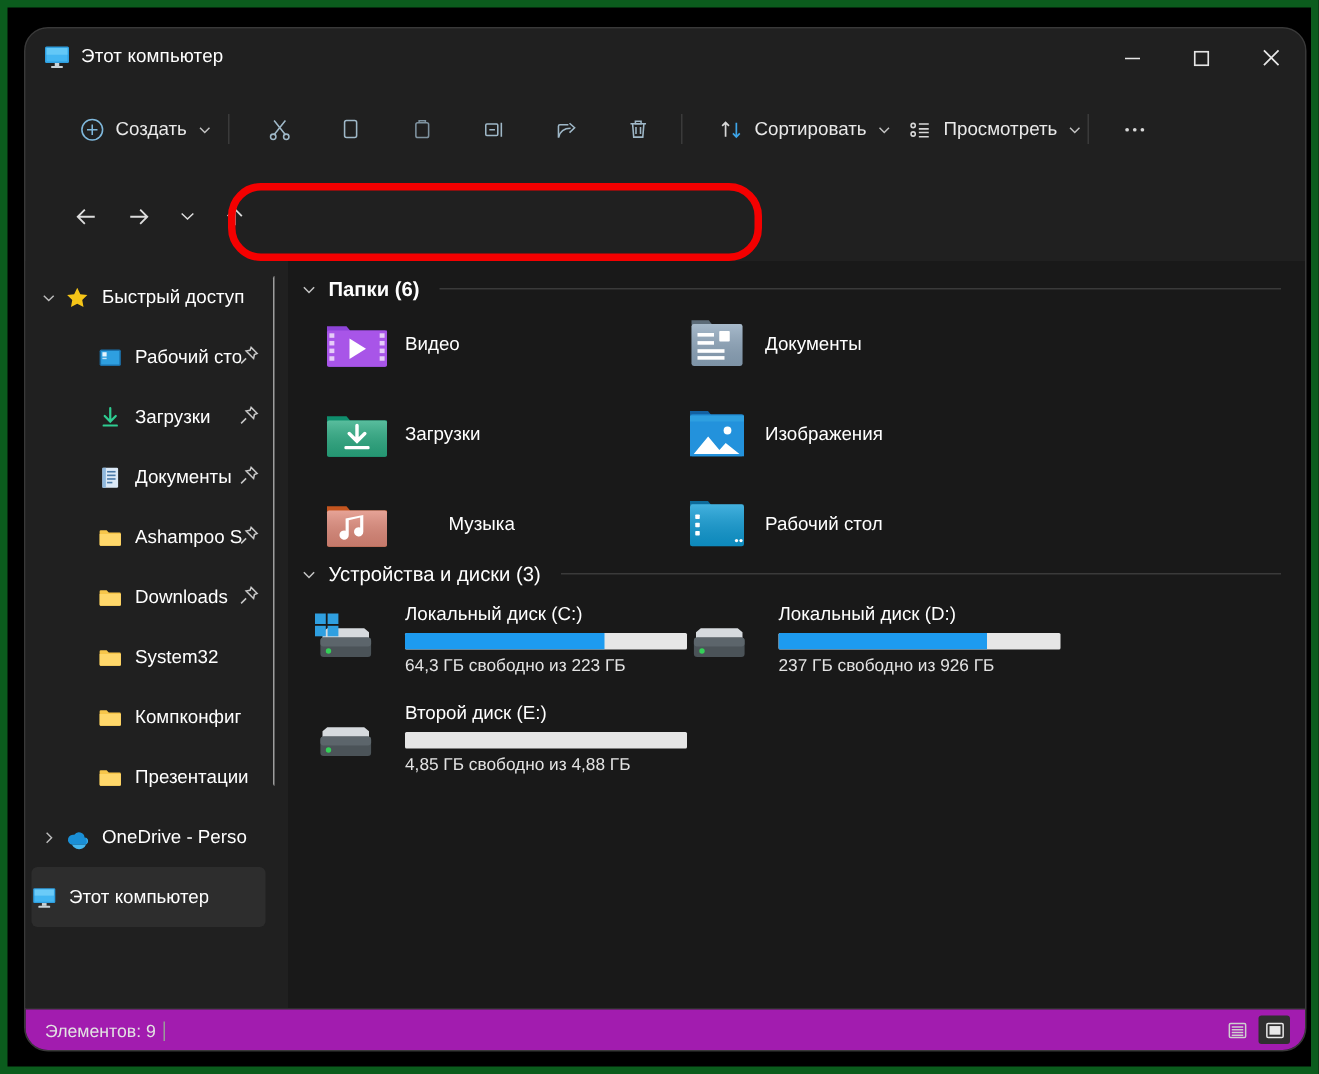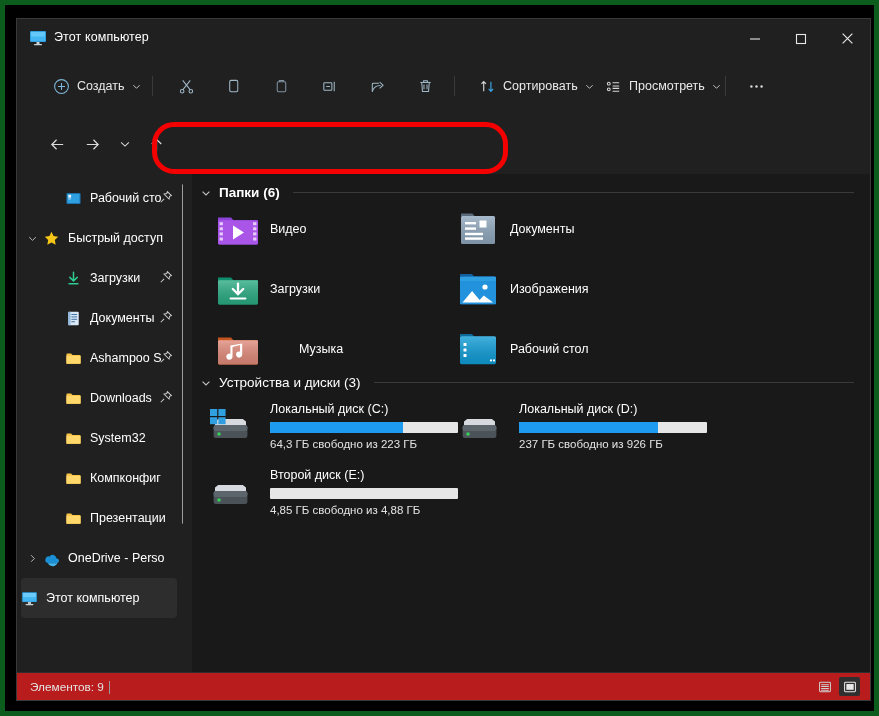--- a/index.html
+++ b/index.html
@@ -16,21 +16,21 @@
   }
   #desk{
     position:absolute; left:5px; top:5px; width:869px; height:706px;
     background:#000000;
   }
   
   #win{
     position:absolute; left:11px; top:13px; width:855px; height:683px;
     background:#202020;
     border:1px solid #393939;
-    border-radius:0;
+    border-radius:16px;
     overflow:hidden;
   }
 
   
   #titlebar{
     position:absolute; left:0; top:0; width:100%; height:39px;
     background:#202020;
   }
   #title-ico{
     position:absolute; left:12px; top:10px; width:18px; height:18px;
@@ -167,21 +167,21 @@
   .dbar{
     position:absolute; left:62px; top:20px; width:188px; height:11px;
     background:#e6e6e6; border-radius:1px; overflow:hidden;
   }
   .dbar i{ display:block; height:100%; background:#1d9bf0; }
   .dfree{ position:absolute; left:62px; top:36px; font-size:11.5px; color:#e3e3e3; white-space:nowrap; }
 
   
   #status{
     position:absolute; left:0; bottom:0; width:100%; height:28px;
-    background:#b91c1c; border-top:1px solid #2e2e2e;
+    background:#a21caf; border-top:1px solid #2e2e2e;
   }
   #status-txt{
     position:absolute; left:13px; top:7px; font-size:11.8px; color:#e3e3e3;
     white-space:nowrap;
   }
   #status-sep{
     position:absolute; left:92px; top:8px; width:1px; height:13px; background:#9a9a9a;
   }
   .vbtn{
     position:absolute; top:4px; width:21px; height:19px;
@@ -397,46 +397,46 @@
       <span id="search-ph">Поиск в: Этот компью...</span>
     </div>
   </div>
 
   <div id="redbox"></div>
 
   <div id="body">
 
     <div id="sidebar">
       <div id="sb-list" style="position:absolute;left:0;top:4px;width:164px;">
-              <div class="sb-row indent1">
-                <span class="sb-chev"></span>
-                <svg width="17" height="17" viewBox="0 0 24 24" class="sb-ico">
-                  <rect x="2" y="4.2" width="20" height="15.6" rx="1.6" fill="#1b6fa8"></rect>
-                  <rect x="3.4" y="5.6" width="17.2" height="12.8" fill="#2e9fe0"></rect>
-                  <rect x="4.6" y="6.8" width="4" height="4" fill="#e6f4fd"></rect>
-                  <rect x="4.6" y="12" width="4" height="1.3" fill="#bfe3f8"></rect>
-                </svg>
-                <span class="sb-lbl">Рабочий сто</span>
-                <svg viewBox="0 0 16 16" class="sb-pin">
-                  <g fill="none" stroke="#c9c9c9" stroke-width="1.15">
-                    <path d="M9.6 1.8l4.6 4.6-2.1.9-.6 3-5.7-5.7 3-.6z"></path>
-                    <path d="M5.8 10.2L2 14"></path>
-                  </g>
-                </svg>
-              </div>
               <div class="sb-row">
                 <span class="sb-chev">
                   <svg viewBox="0 0 14 14" width="11" height="11">
                     <path d="M2.8 5.2L7 9.4l4.2-4.2" fill="none" stroke="#bdbdbd" stroke-width="1.2"></path>
                   </svg>
                 </span>
                 <svg width="17" height="17" viewBox="0 0 24 24" class="sb-ico">
                   <path d="M12 2.6l2.9 6 6.6.9-4.8 4.6 1.2 6.6L12 17.6 6.1 20.7l1.2-6.6L2.5 9.5l6.6-.9z" fill="#f5c518"></path>
                 </svg>
                 <span class="sb-lbl">Быстрый доступ</span>
+              </div>
+              <div class="sb-row indent1">
+                <span class="sb-chev"></span>
+                <svg width="17" height="17" viewBox="0 0 24 24" class="sb-ico">
+                  <rect x="2" y="4.2" width="20" height="15.6" rx="1.6" fill="#1b6fa8"></rect>
+                  <rect x="3.4" y="5.6" width="17.2" height="12.8" fill="#2e9fe0"></rect>
+                  <rect x="4.6" y="6.8" width="4" height="4" fill="#e6f4fd"></rect>
+                  <rect x="4.6" y="12" width="4" height="1.3" fill="#bfe3f8"></rect>
+                </svg>
+                <span class="sb-lbl">Рабочий сто</span>
+                <svg viewBox="0 0 16 16" class="sb-pin">
+                  <g fill="none" stroke="#c9c9c9" stroke-width="1.15">
+                    <path d="M9.6 1.8l4.6 4.6-2.1.9-.6 3-5.7-5.7 3-.6z"></path>
+                    <path d="M5.8 10.2L2 14"></path>
+                  </g>
+                </svg>
               </div>
               <div class="sb-row indent1">
                 <span class="sb-chev"></span>
                 <svg width="17" height="17" viewBox="0 0 24 24" class="sb-ico">
                   <path d="M12 3v11.5M6.8 10.4L12 15.6l5.2-5.2" fill="none" stroke="#2ecc91" stroke-width="2.1" stroke-linecap="round"></path>
                   <rect x="4.8" y="18.4" width="14.4" height="1.9" rx=".8" fill="#2ecc91"></rect>
                 </svg>
                 <span class="sb-lbl">Загрузки</span>
                 <svg viewBox="0 0 16 16" class="sb-pin">
                   <g fill="none" stroke="#c9c9c9" stroke-width="1.15">

